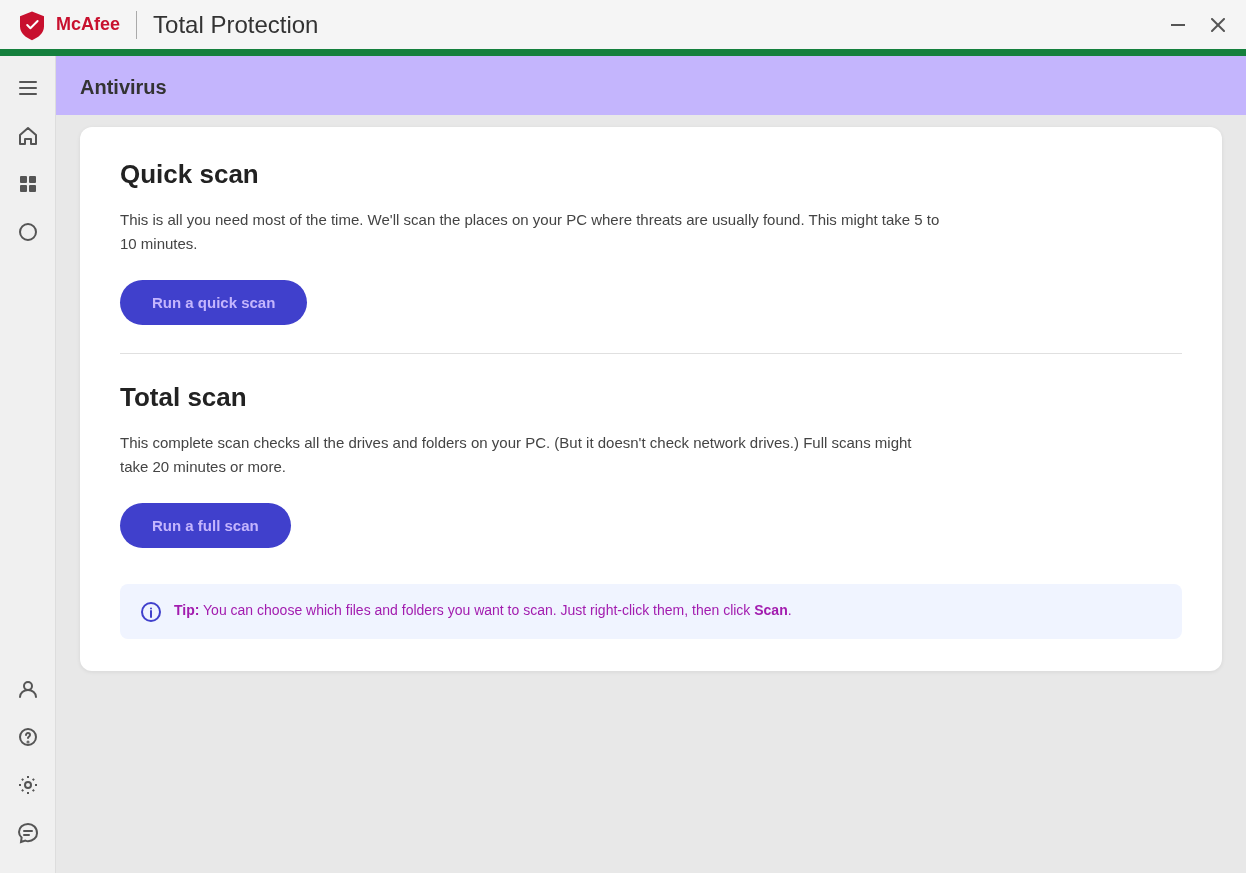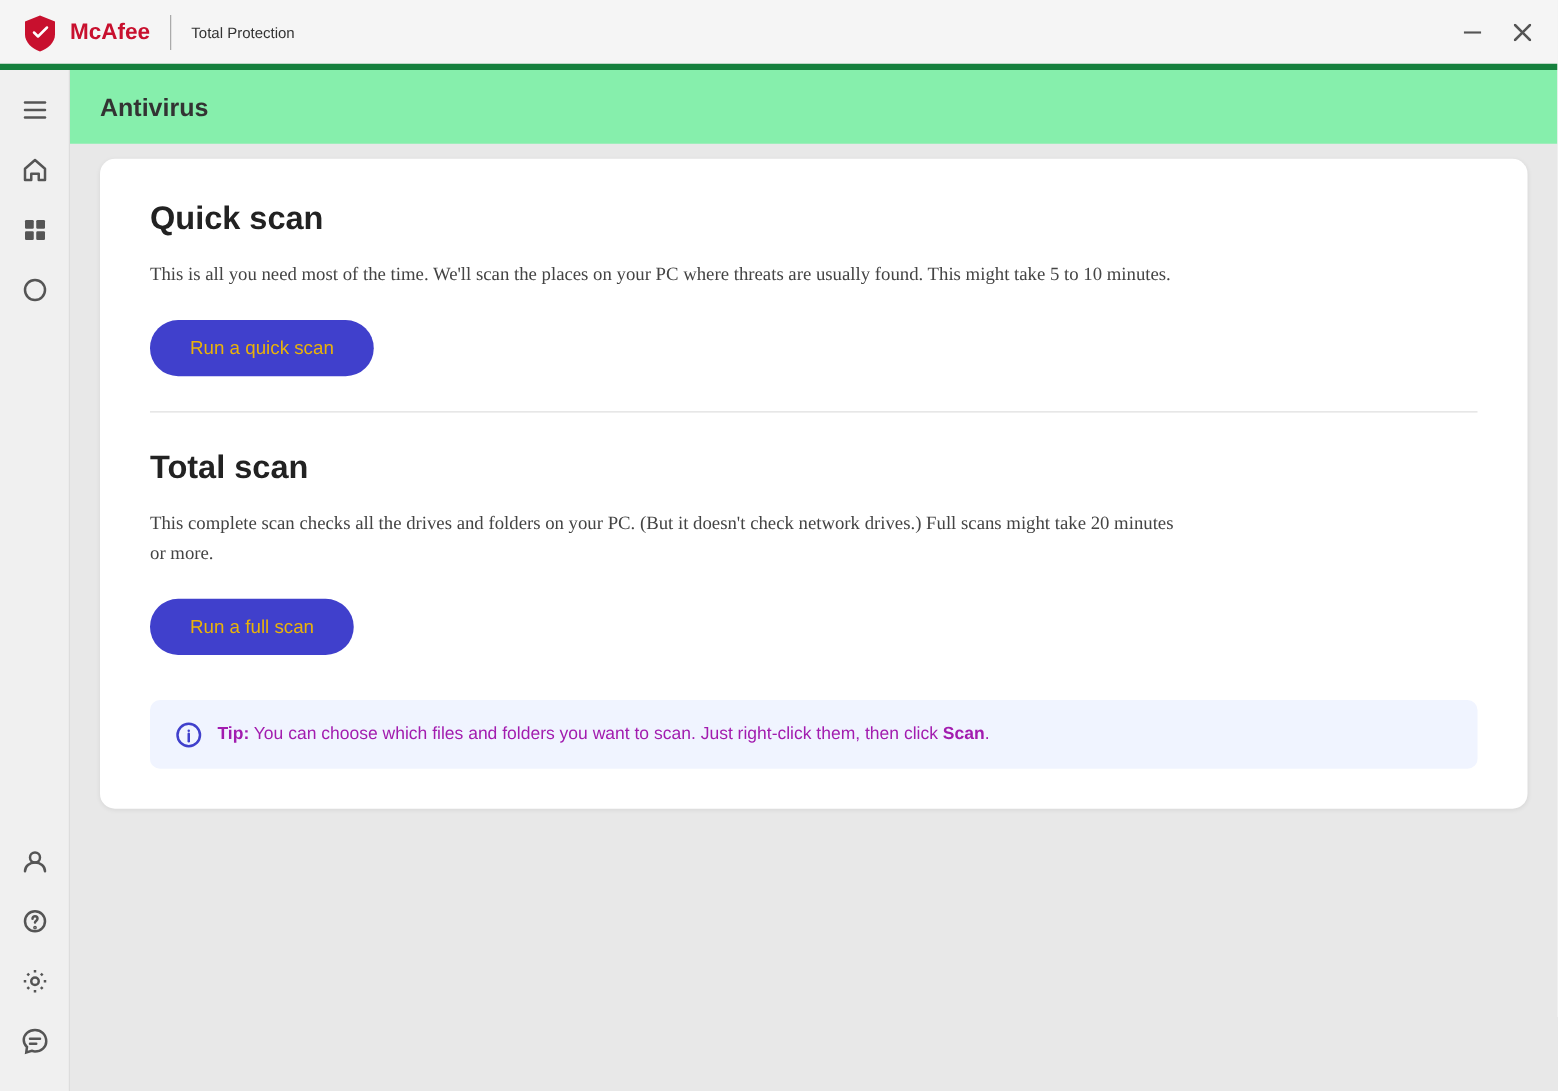--- a/index.html
+++ b/index.html
@@ -17,21 +17,21 @@
     }
 
     
     .title-bar {
       display: flex;
       align-items: center;
       justify-content: space-between;
       background: #f5f5f5;
       height: 56px;
       padding: 0 16px;
-      border-bottom: 5px solid #15803d;
+      border-bottom: 7px solid #15803d;
     }
 
     .title-bar-left {
       display: flex;
       align-items: center;
       gap: 12px;
     }
 
     .mcafee-logo {
       display: flex;
@@ -51,21 +51,21 @@
     }
 
     .title-divider {
       width: 1px;
       height: 28px;
       background: #aaa;
       margin: 0 4px;
     }
 
     .title-product {
-      font-size: 12px;
+      font-size: 24px;
       font-weight: 500;
       color: #333;
     }
 
     .title-bar-controls {
       display: flex;
       gap: 16px;
       align-items: center;
     }
 
@@ -131,21 +131,21 @@
     
     .content-area {
       flex: 1;
       padding: 0;
       background: #e8e8e8;
       overflow-y: auto;
     }
 
     .page-header {
       padding: 20px 24px 16px 24px;
-      background: #86efac;
+      background: #c4b5fd;
     }
 
     .page-title {
       font-size: 20px;
       font-weight: 600;
       color: #333;
     }
 
     
     .scan-card {
@@ -172,31 +172,30 @@
       color: #222;
       margin-bottom: 18px;
     }
 
     .scan-description {
       font-size: 15px;
       color: #444;
       line-height: 1.6;
       margin-bottom: 24px;
       max-width: 820px;
-      font-family: Liberation Serif, serif;
     }
 
     .scan-btn {
       background: #4040cc;
-      color: #eab308;
+      color: #c4b5fd;
       border: none;
       border-radius: 50px;
       padding: 14px 32px;
       font-size: 15px;
-      font-weight: 400;
+      font-weight: 700;
       cursor: pointer;
       transition: background 0.2s;
     }
 
     
     .tip-box {
       background: #f0f4ff;
       border-radius: 8px;
       padding: 16px 20px;
       display: flex;

